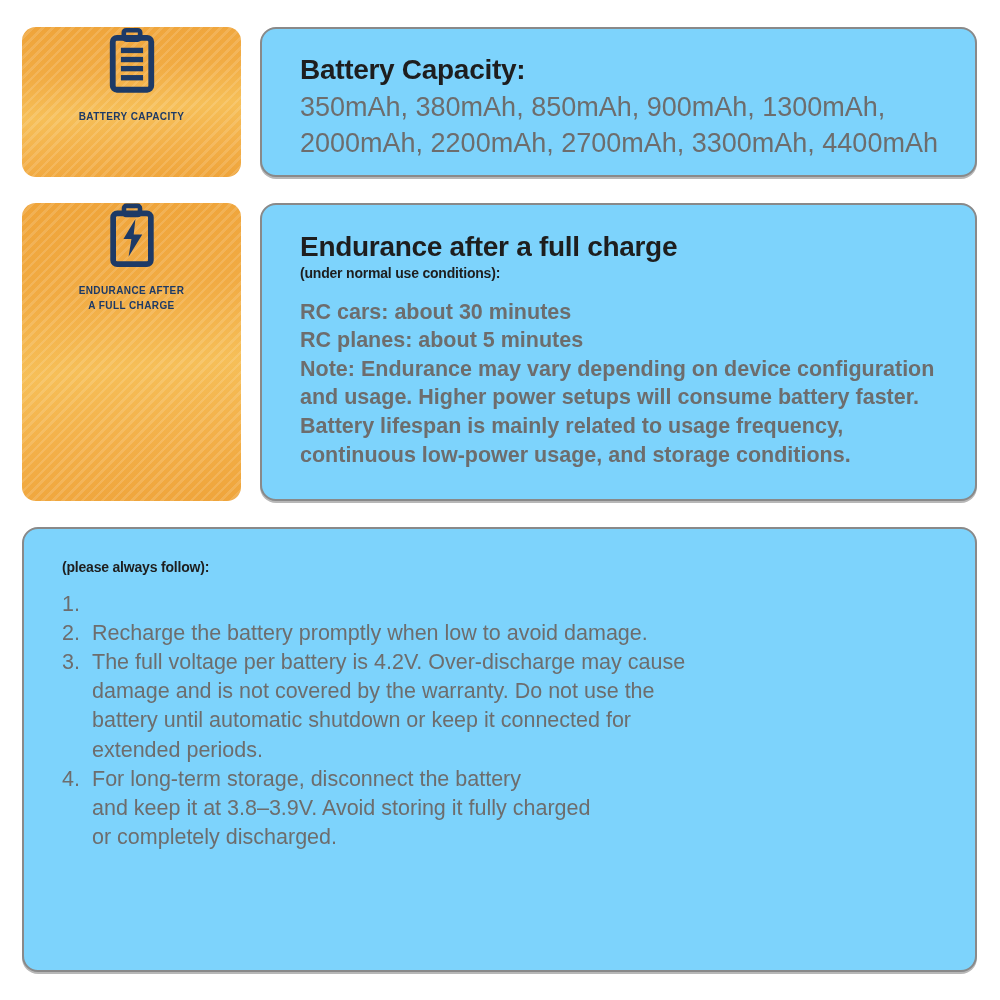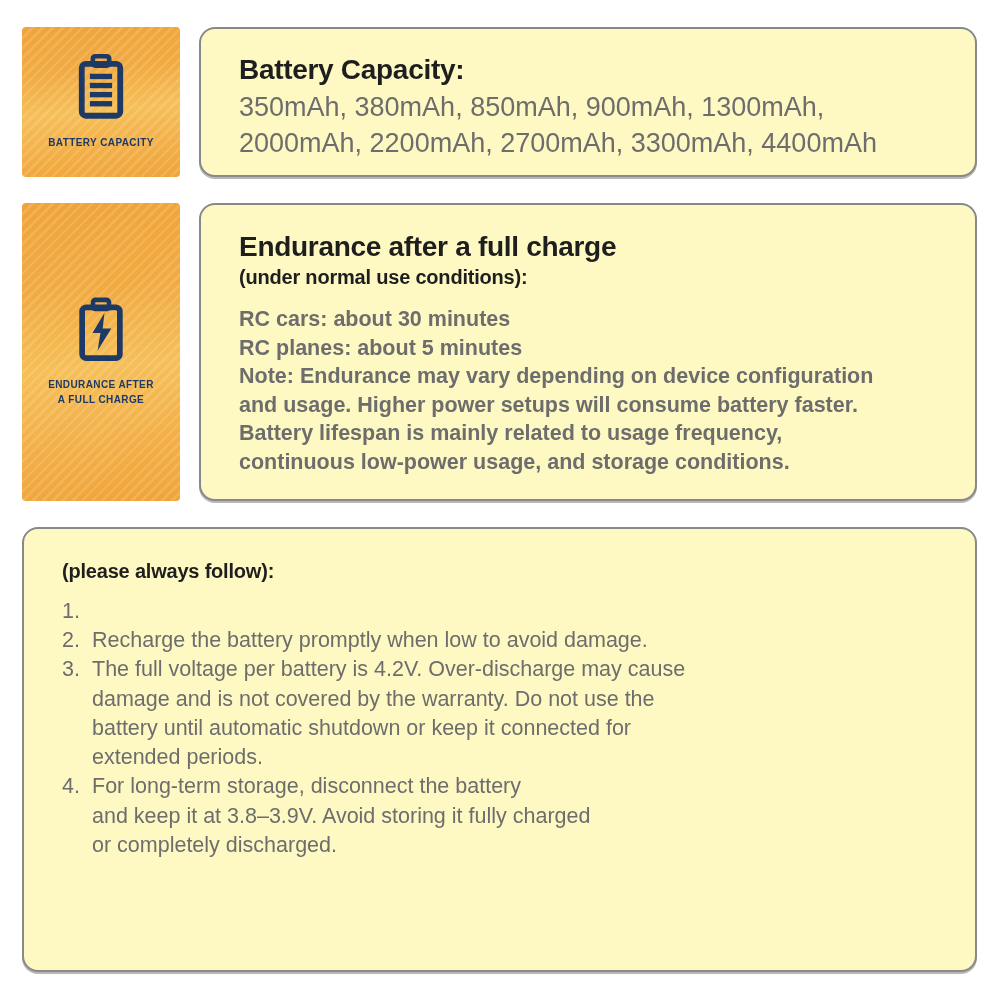--- a/index.html
+++ b/index.html
@@ -19,29 +19,28 @@
     display: flex;
     flex-direction: column;
     gap: 26px;
   }
   .section { display: flex; gap: 19px; }
   .section.s1 { height: 150px; }
   .section.s2 { height: 298px; }
   .section.s3 { height: 445px; }
 
   .badge {
-    width: 158px;
+    width: 219px;
     flex: none;
-    border-radius: 4px;
+    border-radius: 14px;
     position: relative;
     overflow: hidden;
     display: flex;
     flex-direction: column;
     align-items: center;
-    justify-content: center;
     gap: 13px;
     background: linear-gradient(175deg,
       #efa43a 0%, #f1ab43 30%, #f6bf58 55%, #f3b049 78%, #efa43a 100%);
   }
   .badge::before {
     content: "";
     position: absolute;
     inset: 0;
     background:
       repeating-linear-gradient(135deg,
@@ -61,41 +60,41 @@
     letter-spacing: 0.4px;
     text-align: center;
     line-height: 1.45;
     white-space: pre-line;
     padding: 0 8px;
   }
 
   .card {
     flex: 1;
     box-sizing: border-box;
-    background: #fef9c3;
+    background: #7dd3fc;
     border: 2px solid #898989;
     border-radius: 16px;
     box-shadow: 0 2px 0 rgba(95,95,95,0.45);
   }
   .card.c1 { padding: 24px 28px 16px 38px; }
   .card.c2 { padding: 25px 28px 16px 38px; }
   .card.c3 { padding: 28px 28px 16px 38px; }
 
   .card-title {
     margin: 0;
     font-size: 28px;
     font-weight: bold;
     color: #1e1e1e;
     line-height: 1.18;
     letter-spacing: -0.3px;
     white-space: pre-line;
   }
   .card-subtitle {
     margin: 2px 0 0 0;
-    font-size: 20px;
+    font-size: 14px;
     font-weight: bold;
     color: #1e1e1e;
     line-height: 1.25;
     letter-spacing: -0.2px;
   }
   .card-body {
     margin: 0;
     font-size: 22px;
     color: #6d6d6d;
     line-height: 1.33;

